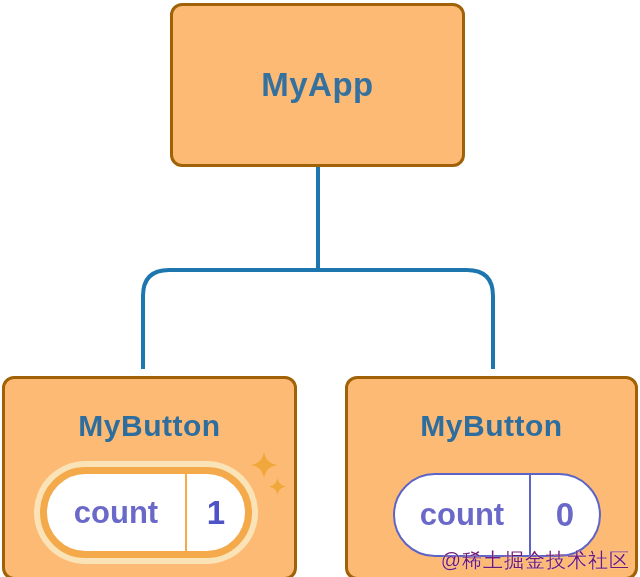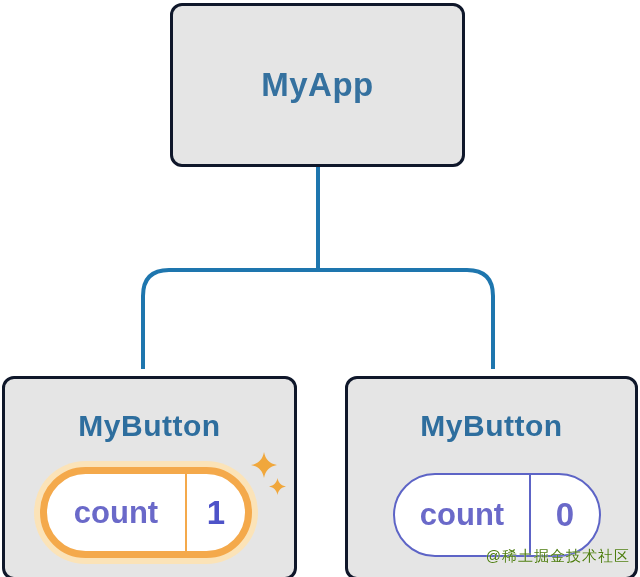--- a/index.html
+++ b/index.html
@@ -15,22 +15,22 @@
   }
 
   .connector-svg {
     position: absolute;
     left: 0; top: 0;
     width: 640px; height: 577px;
   }
 
   .node {
     position: absolute;
-    background: #e5e5e5;
-    border: 3px solid #0f172a;
+    background: #fdba74;
+    border: 3px solid #a16207;
     border-radius: 12px;
   }
 
   .node-root {
     left: 170px; top: 3px;
     width: 295px; height: 164px;
     display: flex;
     align-items: center;
     justify-content: center;
   }
@@ -111,22 +111,22 @@
   .sparkle {
     position: absolute;
   }
   .sparkle-large { left: 246px; top: 73px; width: 26px; height: 26px; }
   .sparkle-small { left: 264px; top: 99px; width: 17px; height: 17px; }
 
   .watermark {
     position: absolute;
     right: 10px;
     top: 547px;
-    font-size: 15px;
-    color: #4d7c0f;
+    font-size: 20px;
+    color: #701a75;
     letter-spacing: 1px;
     text-shadow: 0 0 1px #ffffff;
   }
 </style>
 </head>
 <body>
 
 <div class="canvas">
 
   <svg class="connector-svg" viewBox="0 0 640 577" xmlns="http://www.w3.org/2000/svg">

